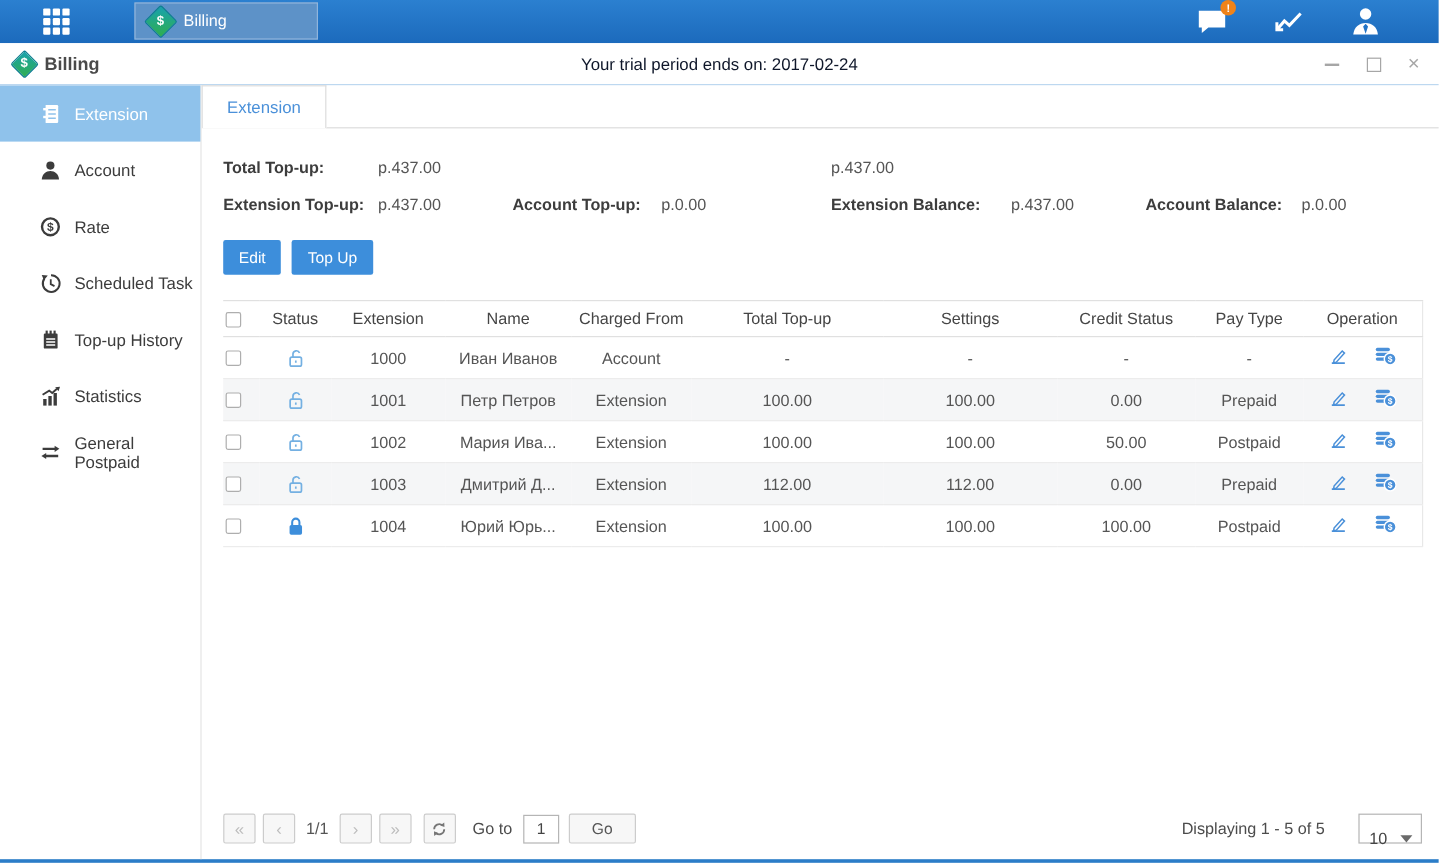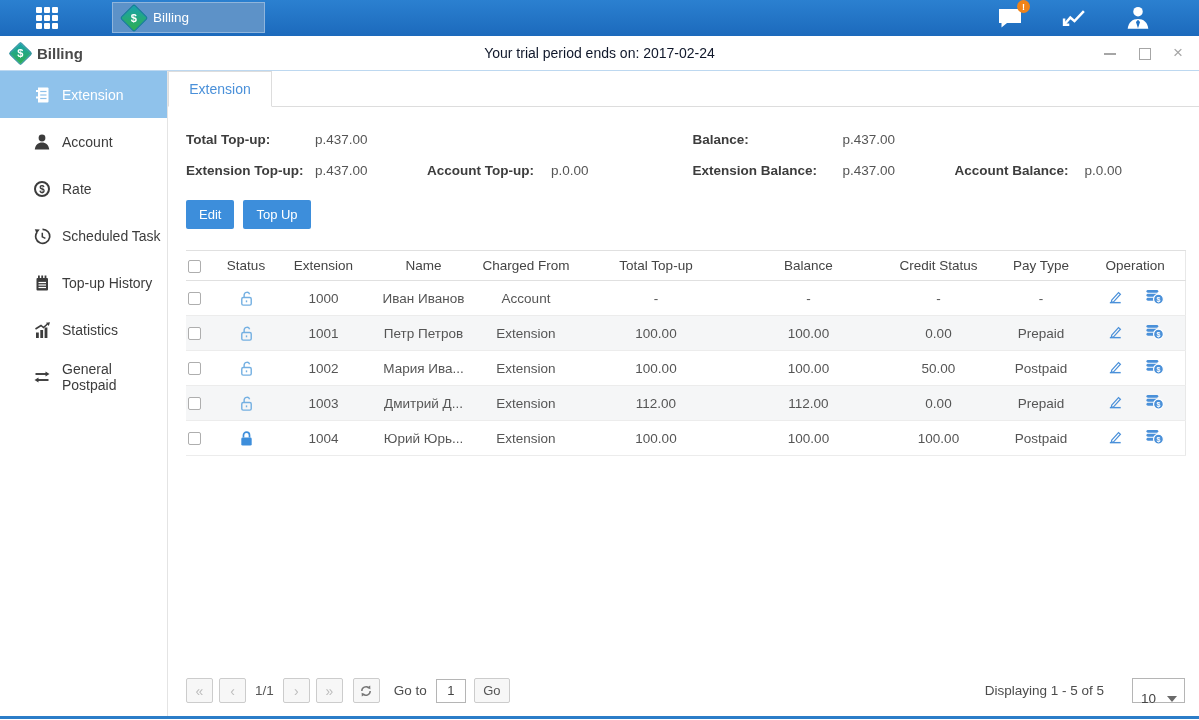--- a/index.html
+++ b/index.html
@@ -106,21 +106,21 @@
   .pagination { position:absolute; left:18px; right:14px; bottom:13px;
     display:flex; align-items:center; font-size:13.5px; color:#4c4c4c; }
   .pg-btn { width:27px; height:25px; background:#f7f7f7; border:1px solid #ccc;
     border-radius:2px; display:flex; align-items:center; justify-content:center;
     color:#bdbdbd; font-size:14px; margin-right:6px; cursor:pointer; }
   .pg-indicator { margin:0 9px 0 3px; color:#555; }
   .goto-label { margin:0 9px 0 8px; }
   .goto-input { width:30px; height:24px; border:1px solid #b5b5b5;
     text-align:center; font-size:13px; font-family:inherit; color:#444;
     margin-right:8px; }
-  .go-btn { width:36px; height:25px; background:#f7f7f7; border:1px solid #ccc;
+  .go-btn { width:56px; height:25px; background:#f7f7f7; border:1px solid #ccc;
     border-radius:2px; color:#555; font-size:13px; font-family:inherit;
     cursor:pointer; }
   .pg-right { margin-left:auto; display:flex; align-items:center; gap:28px; }
   .page-size { width:53px; height:25px; border:1px solid #b5b5b5;
     display:flex; align-items:center; padding:16px 7px 0 8px; color:#444;
     cursor:pointer; background:#fff; }
   .page-size .tri { margin-left:auto; width:0; height:0;
     border-left:5px solid transparent; border-right:5px solid transparent;
     border-top:6px solid #6a6a6a; }
 
@@ -268,21 +268,20 @@
         </div>
         <div class="sum-row">
           <span class="sum-label w1">Extension Top-up:</span>
           <span class="sum-val w1">p.437.00</span>
           <span class="sum-label w2">Account Top-up:</span>
           <span class="sum-val">p.0.00</span>
         </div>
       </div>
       <div class="sum-col right">
         <div class="sum-row">
-          <span class="sum-label w1">Balance:</span>
           <span class="sum-val">p.437.00</span>
         </div>
         <div class="sum-row">
           <span class="sum-label w1">Extension Balance:</span>
           <span class="sum-val w1">p.437.00</span>
           <span class="sum-label w2">Account Balance:</span>
           <span class="sum-val">p.0.00</span>
         </div>
       </div>
     </div>
@@ -307,21 +306,21 @@
           <col style="width:99px">
         </colgroup>
         <thead>
           <tr>
             <th class="cb-cell"><span class="checkbox"></span></th>
             <th>Status</th>
             <th>Extension</th>
             <th>Name</th>
             <th>Charged From</th>
             <th>Total Top-up</th>
-            <th>Balance</th>
+            <th>Settings</th>
             <th>Credit Status</th>
             <th>Pay Type</th>
             <th>Operation</th>
           </tr>
         </thead>
         <tbody id="table-body">
             <tr>
         <td class="cb-cell"><span class="checkbox"></span></td>
         <td><span class="status-lock-icon unlocked">
           <svg class="unlocked" viewBox="0 0 18 18" width="17" height="17">

